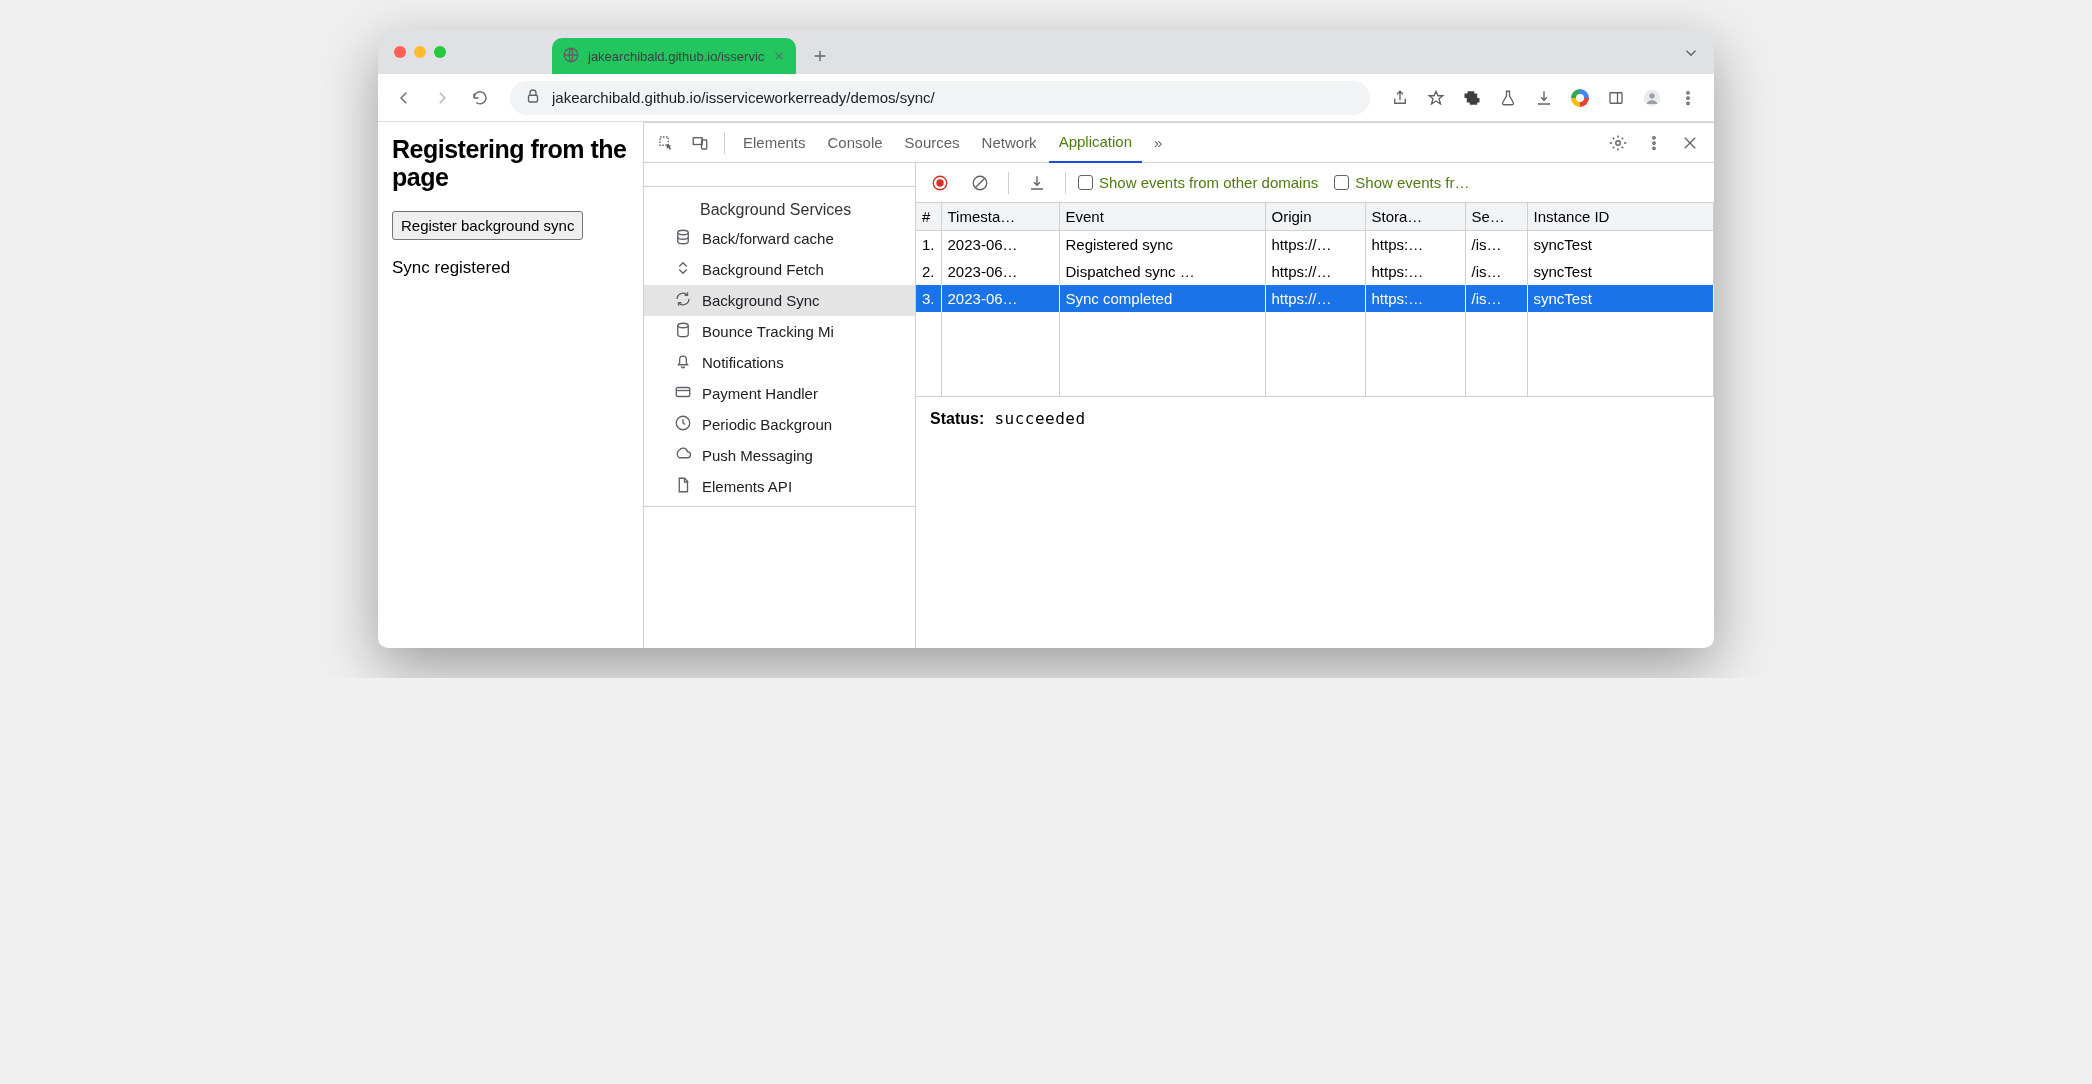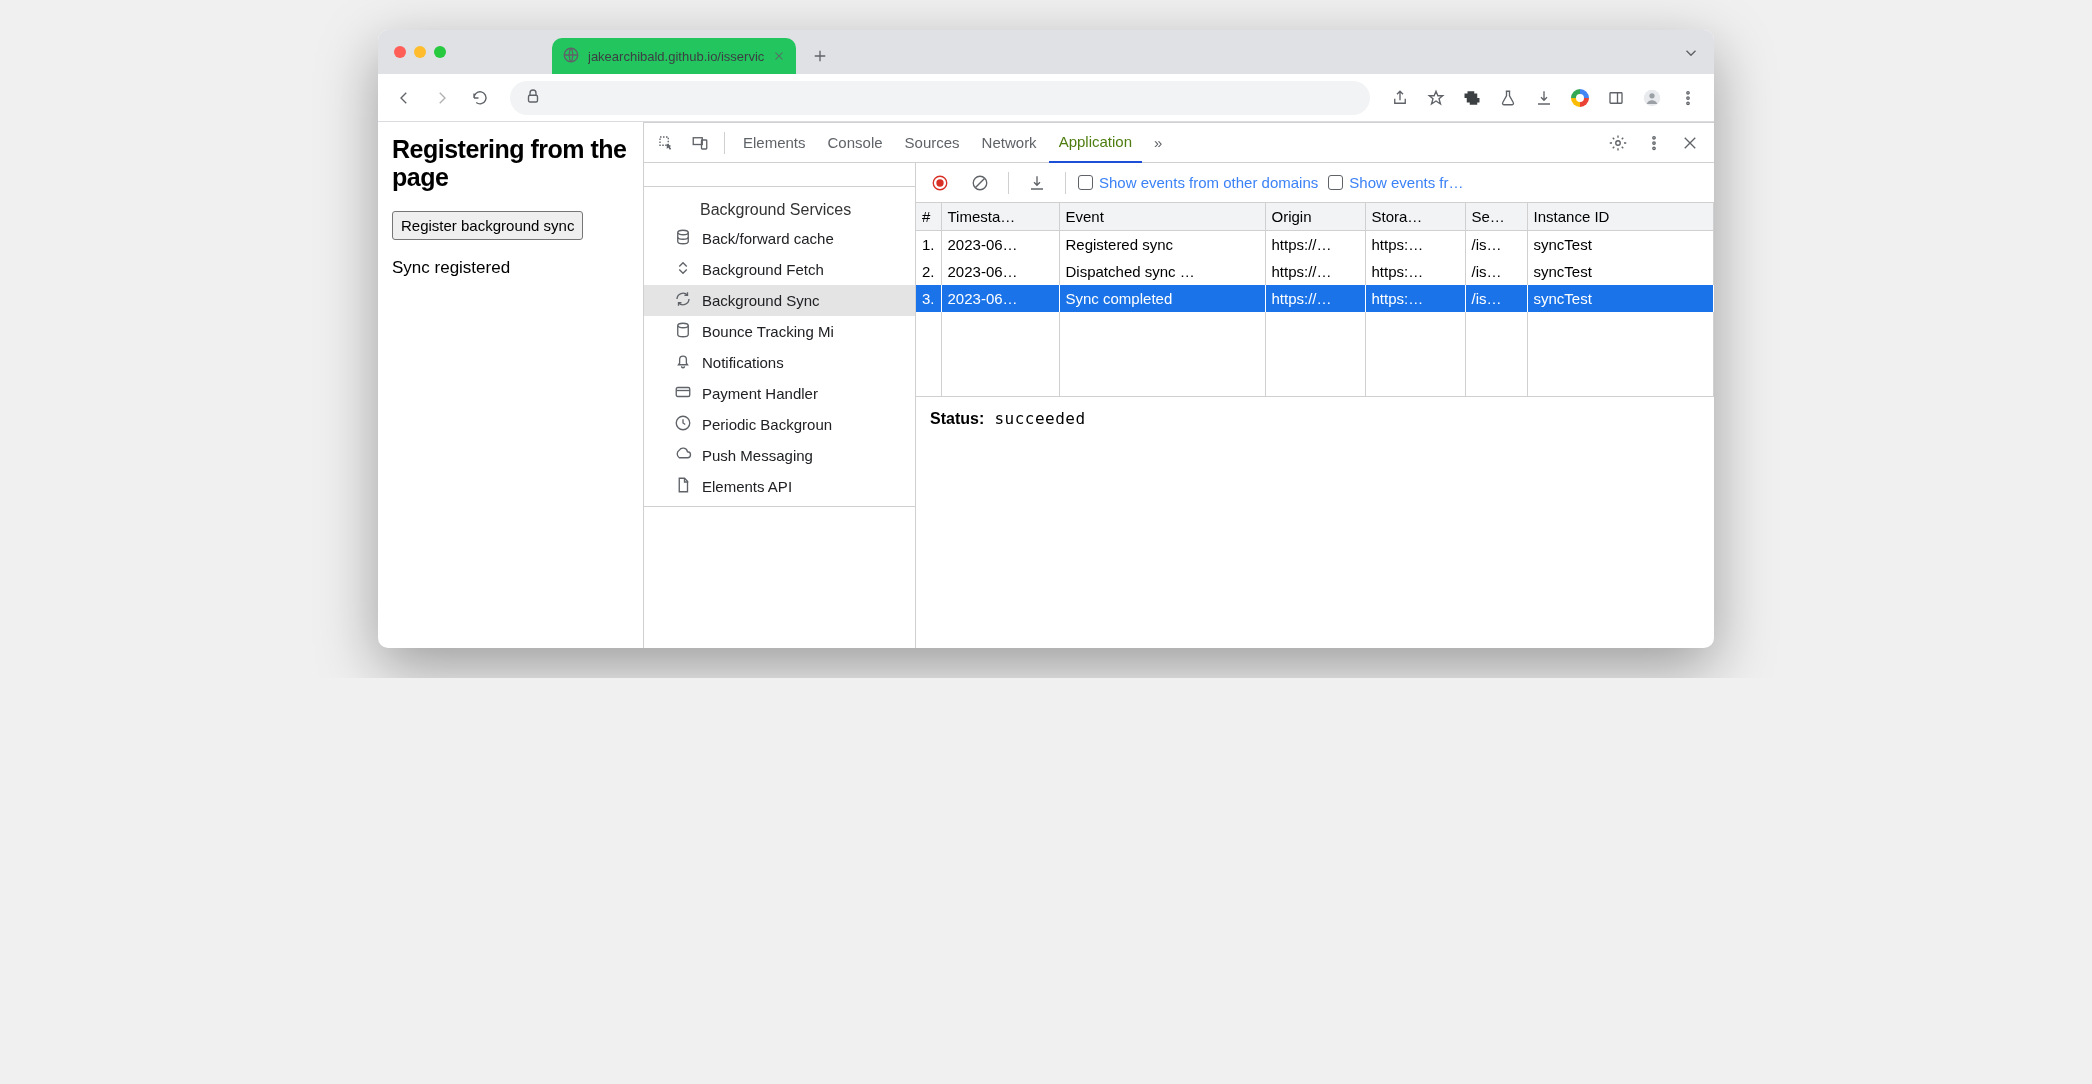--- a/index.html
+++ b/index.html
@@ -152,21 +152,21 @@
 
   
   .dt-main { flex:1; display:flex; flex-direction:column; min-width:0; }
   .dt-toolbar {
     height: 40px;
     border-bottom:1px solid #d0d0d0;
     display:flex; align-items:center;
     padding:0 8px;
     gap:8px;
     font-size:15px;
-    color:#3b82f6;
+    color:#4d7c0f;
     white-space:nowrap;
     overflow:hidden;
   }
   .dt-toolbar .vsep { width:1px; height:22px; background:#d0d0d0; margin:0 4px; }
   .chk { display:flex; align-items:center; gap:6px; }
   .chk .box { width:15px; height:15px; border:1.5px solid #5f6368; border-radius:3px; }
 
   .table-wrap { border-bottom:1px solid #d0d0d0; }
   table.dtable { width:100%; border-collapse:collapse; font-size:15px; }
   table.dtable th, table.dtable td {
@@ -247,20 +247,21 @@
     <div class="tbtn">
         <svg viewBox="0 0 24 24">
           <path d="M4 12a8 8 0 1 1 3 6M4 12V6m0 6h6"></path>
         </svg>
       </div>
     <div class="omni">
       <span style="color:#5f6368"><svg viewBox="0 0 24 24">
             <rect x="6" y="11" width="12" height="9" rx="2"></rect>
             <path d="M8 11V8a4 4 0 0 1 8 0v3"></path>
           </svg></span>
+      <span class="url">jakearchibald.github.io/isserviceworkerready/demos/sync/</span>
     </div>
     <div class="ticons">
       <div class="tbtn">
           <svg viewBox="0 0 24 24">
             <path d="M12 3v12M8 7l4-4 4 4"></path>
             <path d="M5 13v6h14v-6"></path>
           </svg>
         </div>
       <div class="tbtn">
           <svg viewBox="0 0 24 24">
@@ -449,21 +450,21 @@
                 <svg viewBox="0 0 24 24">
                   <path d="M12 3v12M8 11l4 4 4-4"></path>
                   <path d="M4 20h16"></path>
                 </svg>
               </div>
             <div class="vsep"></div>
             <label class="chk">
               <span class="box"></span>
               <span>Show events from other domains</span>
             </label>
-            <label class="chk" style="margin-left:2px">
+            <label class="chk" style="margin-left:8px">
               <span class="box"></span>
               <span>Show events fr…</span>
             </label>
           </div>
 
           <div class="table-wrap">
             <table class="dtable">
               <colgroup>
                 <col class="c0">
                   <col class="c1">

